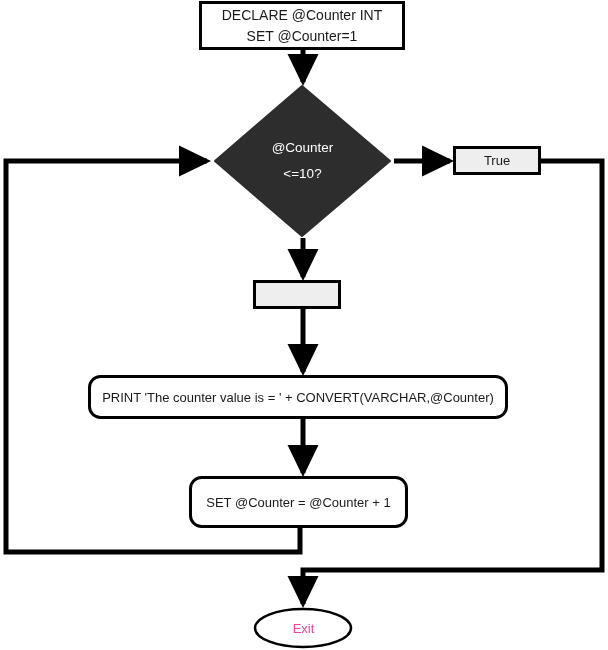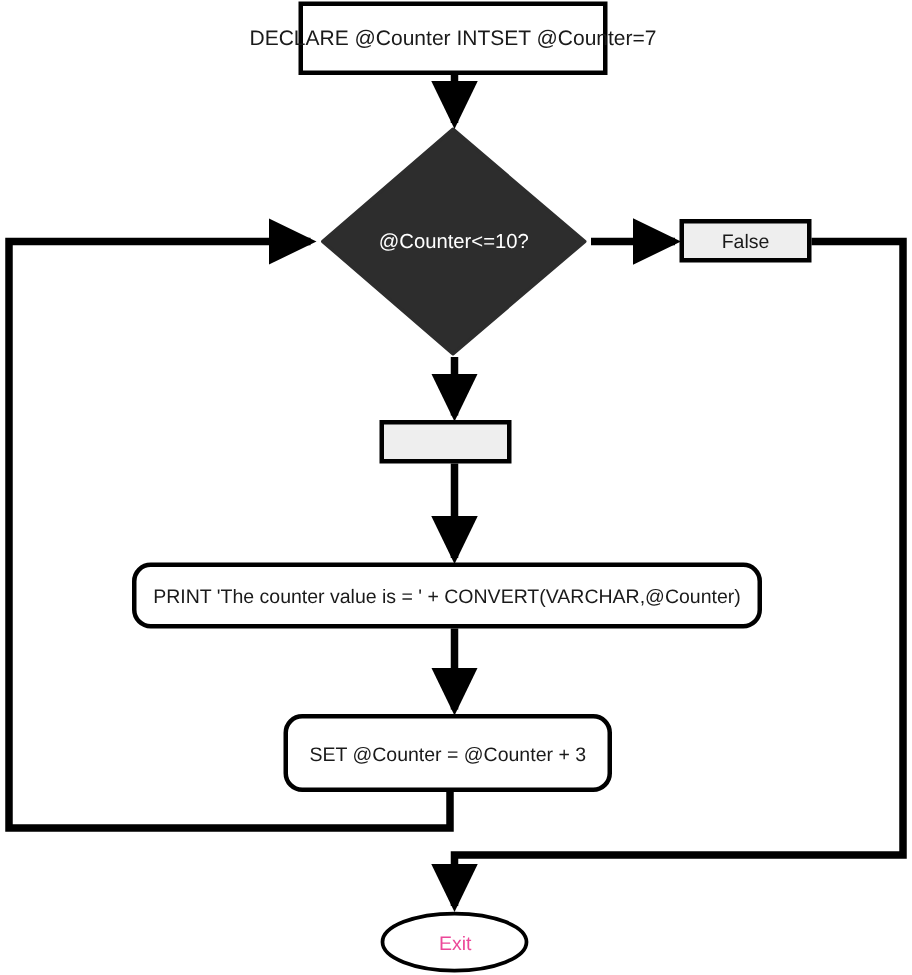--- a/index.html
+++ b/index.html
@@ -22,21 +22,21 @@
   #flow-svg {
     position: absolute;
     top: 0;
     left: 0;
     width: 608px;
     height: 650px;
   }
   .node-label {
     position: absolute;
     display: flex;
-    flex-direction: row;
+    flex-direction: column;
     align-items: center;
     justify-content: center;
     text-align: right;
     pointer-events: none;
     white-space: nowrap;
   }
   .lbl-declare {
     left: 200px;
     top: 2px;
     width: 204px;
@@ -132,30 +132,30 @@
 
     <line x1="303" y1="419" x2="303" y2="473" stroke="#000000" stroke-width="5" marker-end="url(#arrowhead)"></line>
 
     <path d="M 300 528 L 300 552 L 6 552 L 6 161 L 207 161" fill="none" stroke="#000000" stroke-width="5" marker-end="url(#arrowhead)"></path>
 
     <path d="M 541 161 L 602 161 L 602 570 L 303 570 L 303 604" fill="none" stroke="#000000" stroke-width="5" marker-end="url(#arrowhead)"></path>
   </svg>
 
   <div class="node-label lbl-declare">
     <span>DECLARE @Counter INT</span>
-    <span>SET @Counter=7</span>
+    <span>SET @Counter=1</span>
   </div>
 
   <div class="node-label lbl-decision">
     <span>@Counter</span>
     <span>&lt;=10?</span>
   </div>
 
-  <div class="node-label lbl-false">False</div>
+  <div class="node-label lbl-false">True</div>
 
 
   <div class="node-label lbl-print">PRINT 'The counter value is = ' + CONVERT(VARCHAR,@Counter)</div>
 
-  <div class="node-label lbl-set">SET @Counter = @Counter + 3</div>
+  <div class="node-label lbl-set">SET @Counter = @Counter + 1</div>
 
   <div class="node-label lbl-exit">Exit</div>
 
 </div>
 
 </body></html>

